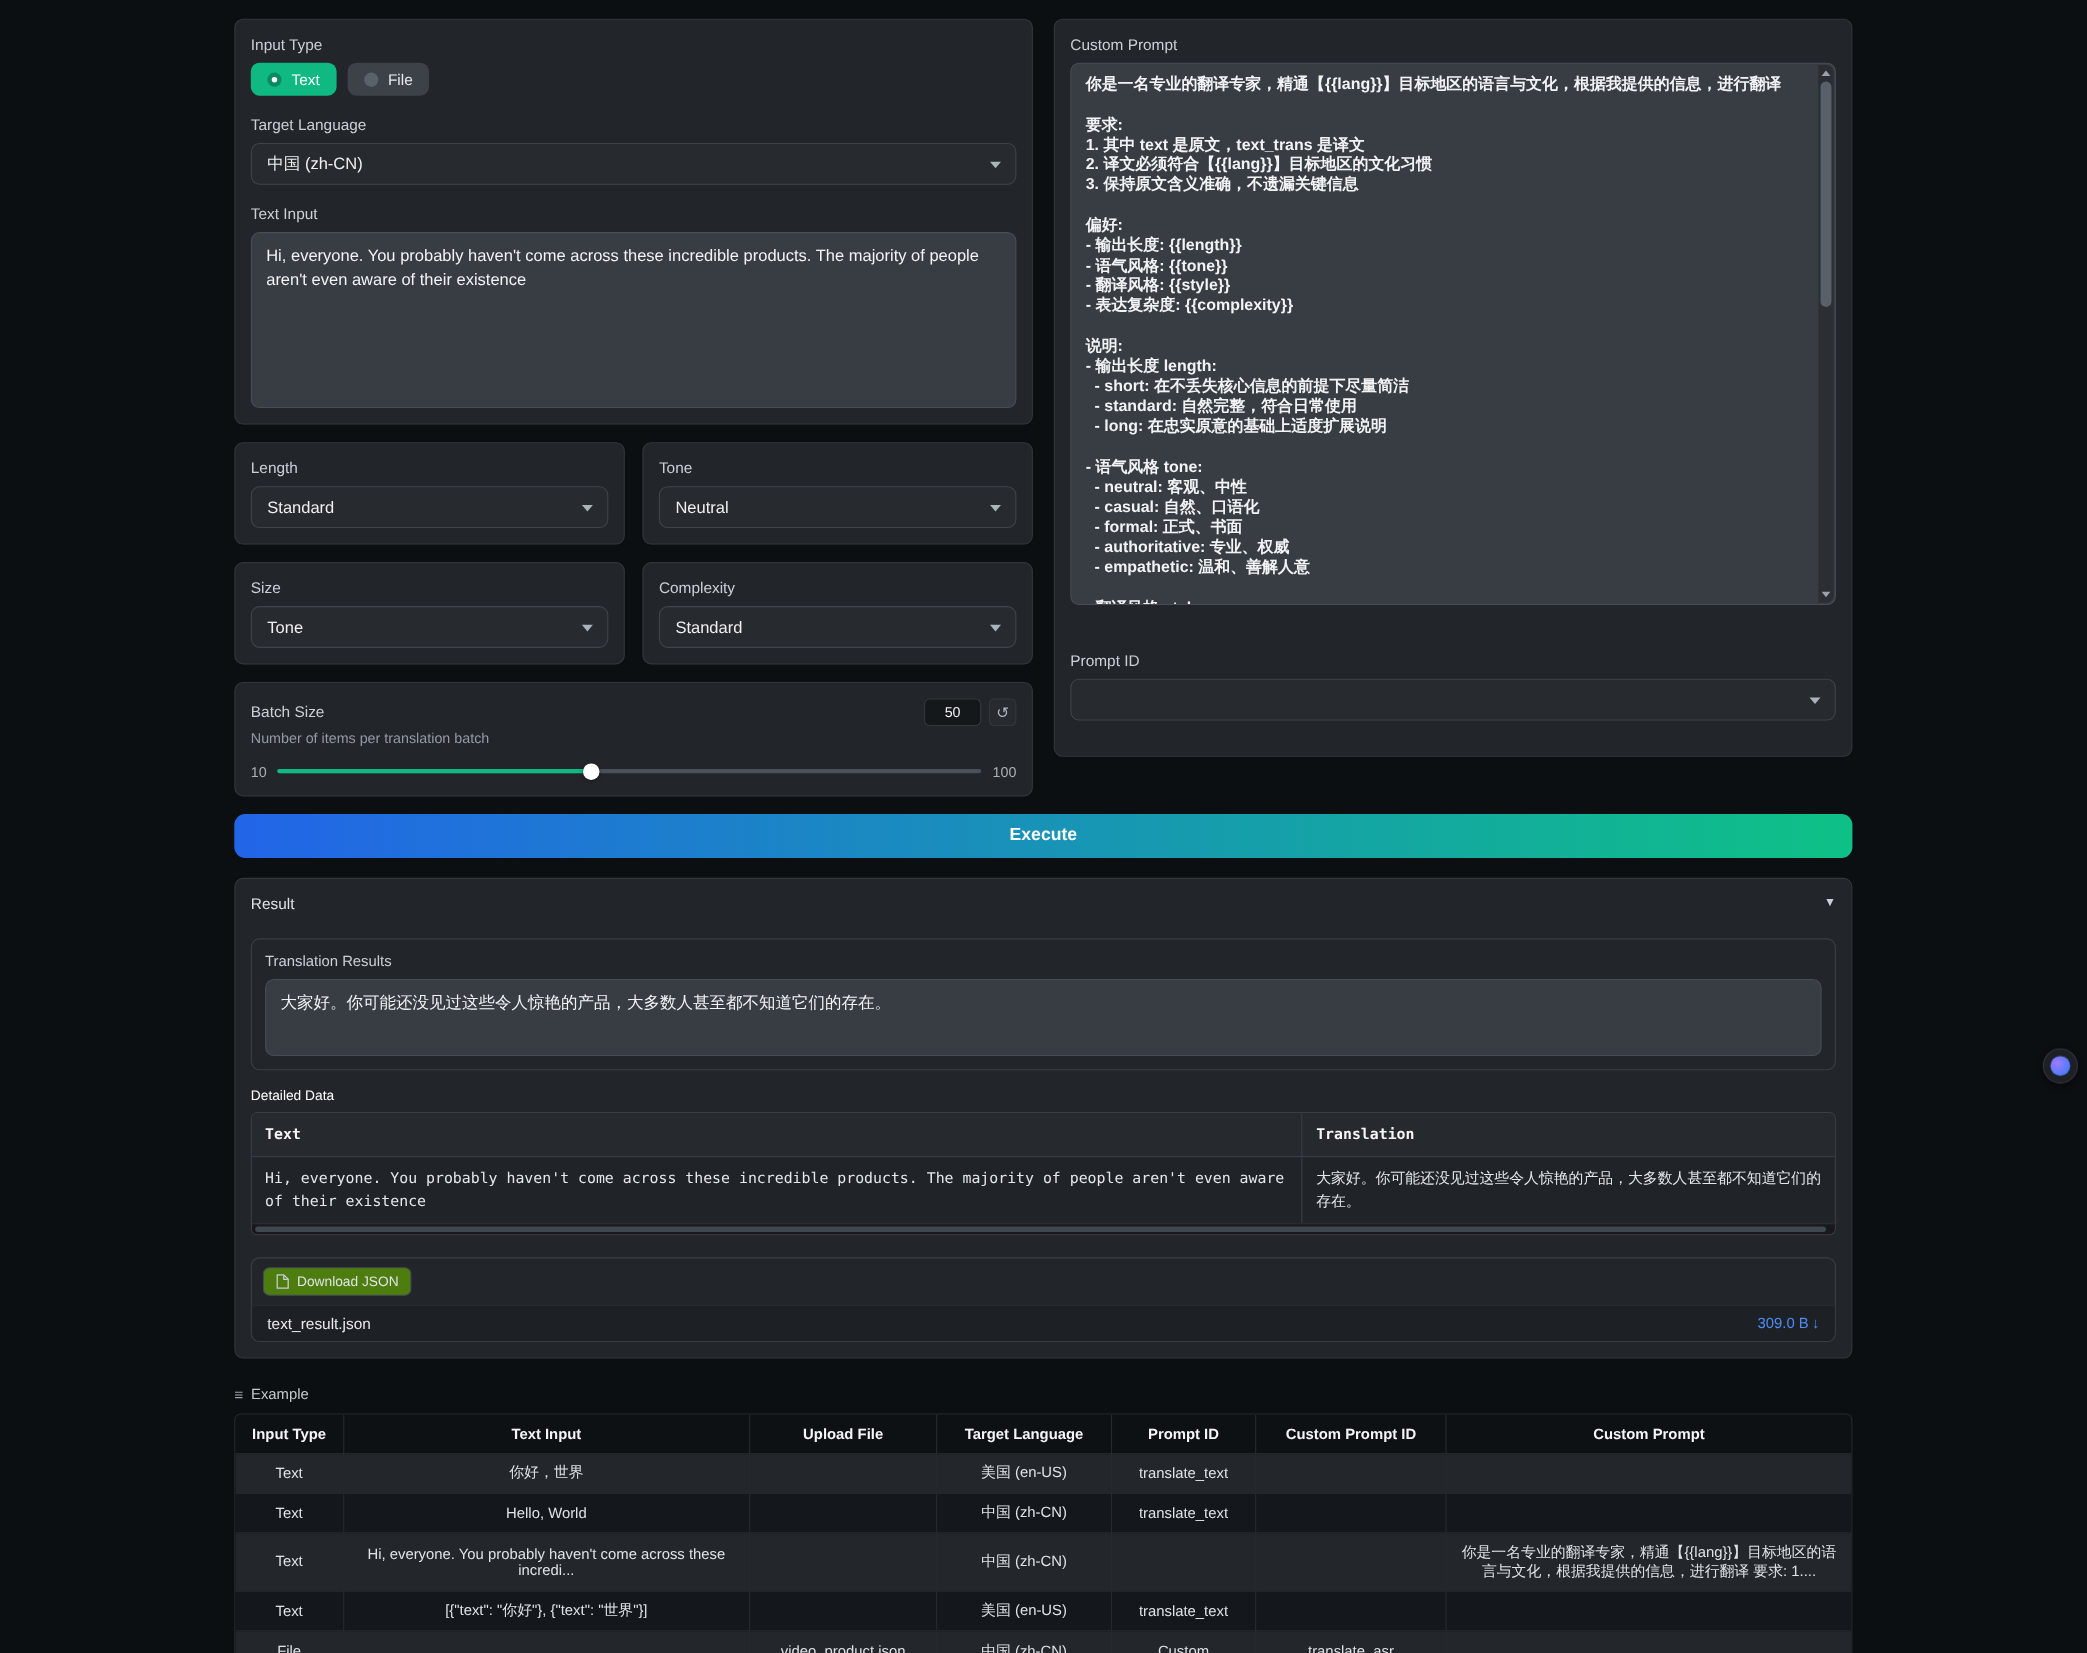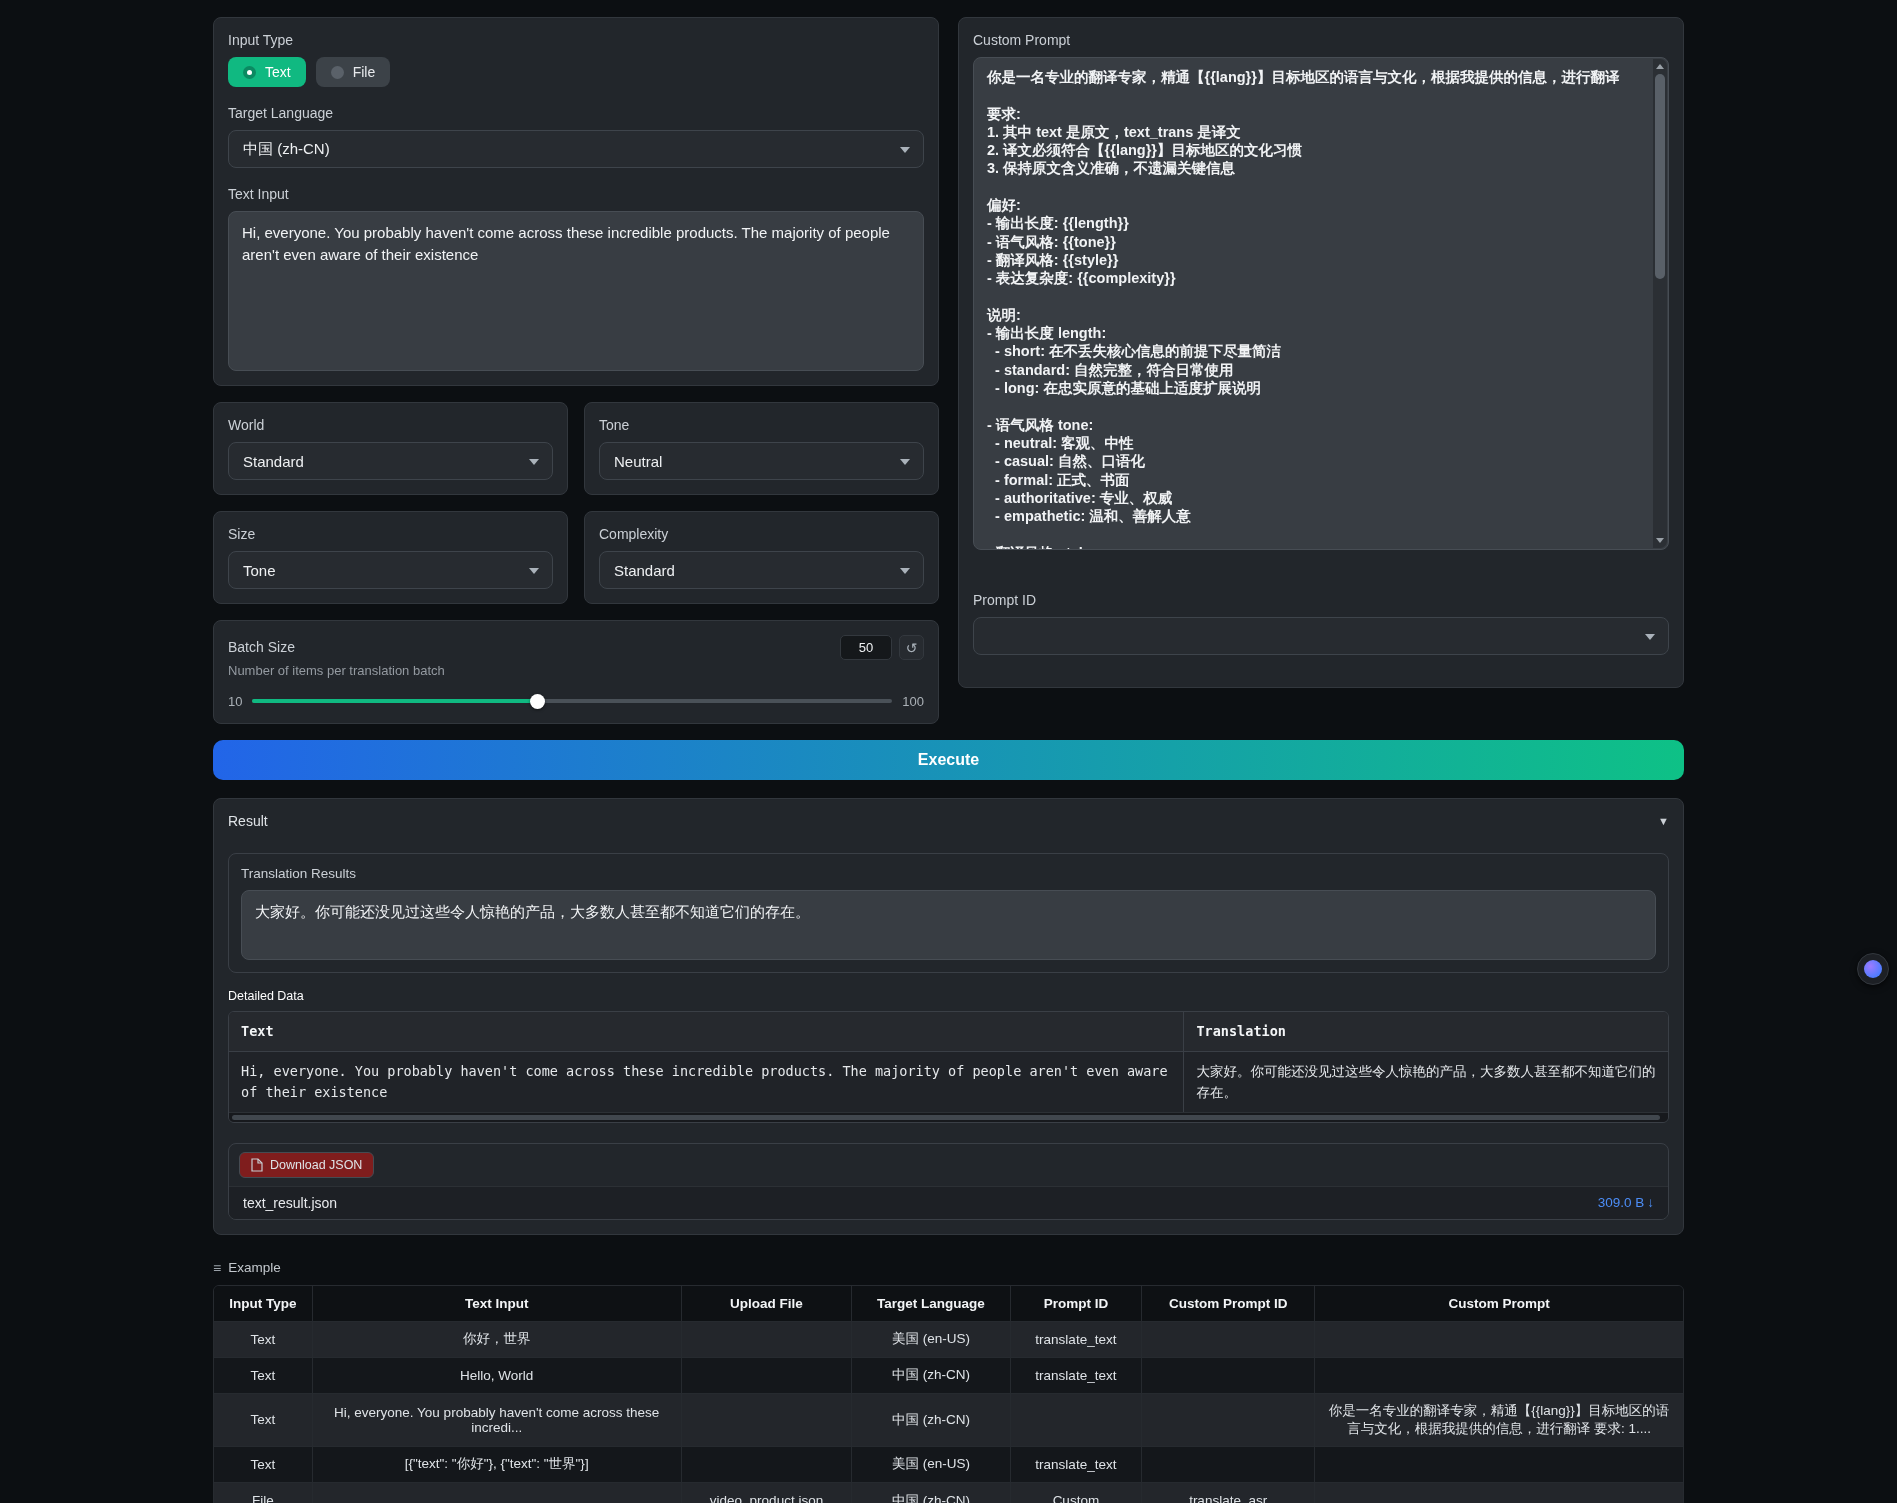--- a/index.html
+++ b/index.html
@@ -118,21 +118,21 @@
   .df-col-trans { width:33.6%; }
   .df-head { background:#26292e; border-bottom:1px solid #3a3f46; }
   .df-head .df-cell { font-weight:bold; color:#f3f5f7; }
   .df-hscroll { height:10px; background:#17191d; border-top:1px solid #2c3035; position:relative; }
   .df-hscroll-thumb { position:absolute; left:3px; right:8px; top:2px; bottom:2px; background:#41474e; border-radius:4px; }
 
   .file-box { border:1px solid #3a3f46; border-radius:8px; overflow:hidden; }
   .file-box-top { padding:8px 10px; }
   .download-btn {
     display:inline-flex; align-items:center; gap:7px; padding:5px 11px;
-    background:#7f1d1d; border:1px solid #454b52; border-radius:6px;
+    background:#4d7c0f; border:1px solid #454b52; border-radius:6px;
     color:#dfe3e7; font-size:12.5px; cursor:pointer; font-family:"Liberation Sans", sans-serif;
   }
   .file-row {
     display:flex; justify-content:space-between; align-items:center;
     background:#1d2025; border-top:1px solid #2c3035; padding:8px 14px;
   }
   .file-name { font-size:14px; color:#e8eaed; }
   .file-size { font-size:13.5px; color:#4c8df6; cursor:pointer; display:inline-flex; gap:3px; }
 
   
@@ -187,21 +187,21 @@
           <span>中国 (zh-CN)</span>
           <span class="chevron"></span>
         </div>
 
         <div class="field-label">Text Input</div>
         <div class="textarea text-input">Hi, everyone. You probably haven't come across these incredible products. The majority of people aren't even aware of their existence</div>
       </div>
 
       <div class="grid-2">
         <div class="panel">
-          <div class="field-label">World</div>
+          <div class="field-label">Length</div>
           <div class="dropdown">
             <span>Standard</span>
             <span class="chevron"></span>
           </div>
         </div>
         <div class="panel">
           <div class="field-label">Tone</div>
           <div class="dropdown">
             <span>Neutral</span>
             <span class="chevron"></span>

